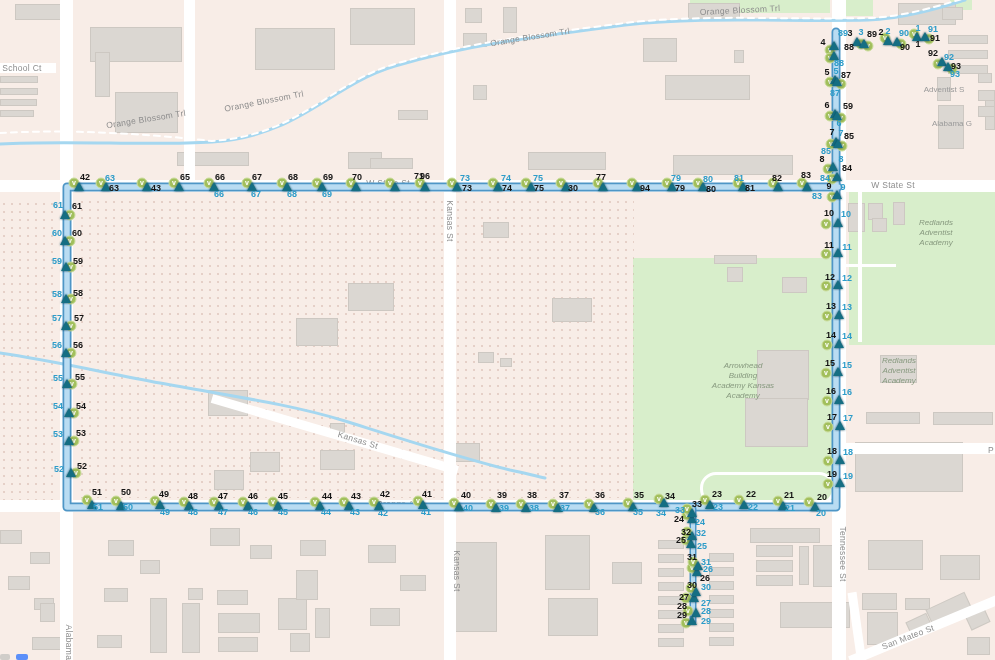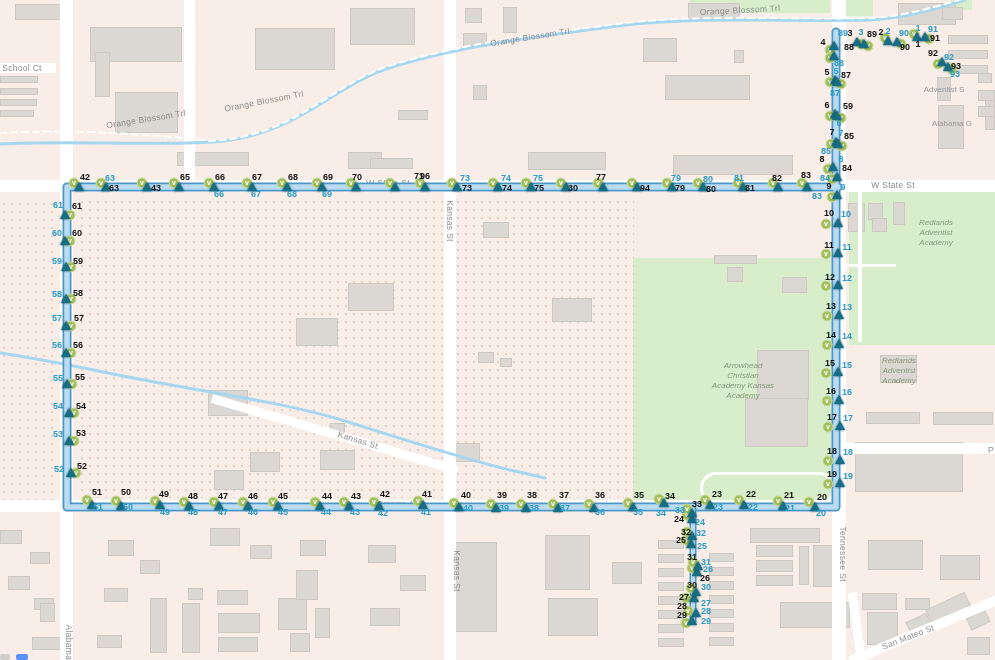--- a/index.html
+++ b/index.html
@@ -195,21 +195,21 @@
       <div>Adventist</div>
       <div>Academy</div>
     </div>
     <div class="plabel" style="left: 899px; top: 371px; z-index: 3;">
       <div>Redlands</div>
       <div>Adventist</div>
       <div>Academy</div>
     </div>
     <div class="plabel" style="left: 743px; top: 381px; z-index: 3;">
       <div>Arrowhead</div>
-      <div>Christian</div>
+      <div>Building</div>
       <div>Academy Kansas</div>
       <div>Academy</div>
     </div>
     <div class="blabel" style="left: 944px; top: 89px; z-index: 3;">Adventist S</div>
     <div class="blabel" style="left: 952px; top: 123px; z-index: 3;">Alabama G</div>
     <svg class="layer" width="995" height="660" style="z-index: 5; pointer-events: none;">
       <path d="M836,32 V507 H67 V187 H838" fill="none" stroke="#4e96c6" stroke-width="9" stroke-linejoin="round" stroke-linecap="round"></path>
       <path d="M836,32 V507 H67 V187 H838" fill="none" stroke="#b9dcf2" stroke-width="5.5" stroke-linejoin="round" stroke-linecap="round"></path>
       <path d="M693,509 V621" fill="none" stroke="#4e96c6" stroke-width="7" stroke-linejoin="round" stroke-linecap="round"></path>
       <path d="M693,509 V621" fill="none" stroke="#b9dcf2" stroke-width="4" stroke-linejoin="round" stroke-linecap="round"></path>

